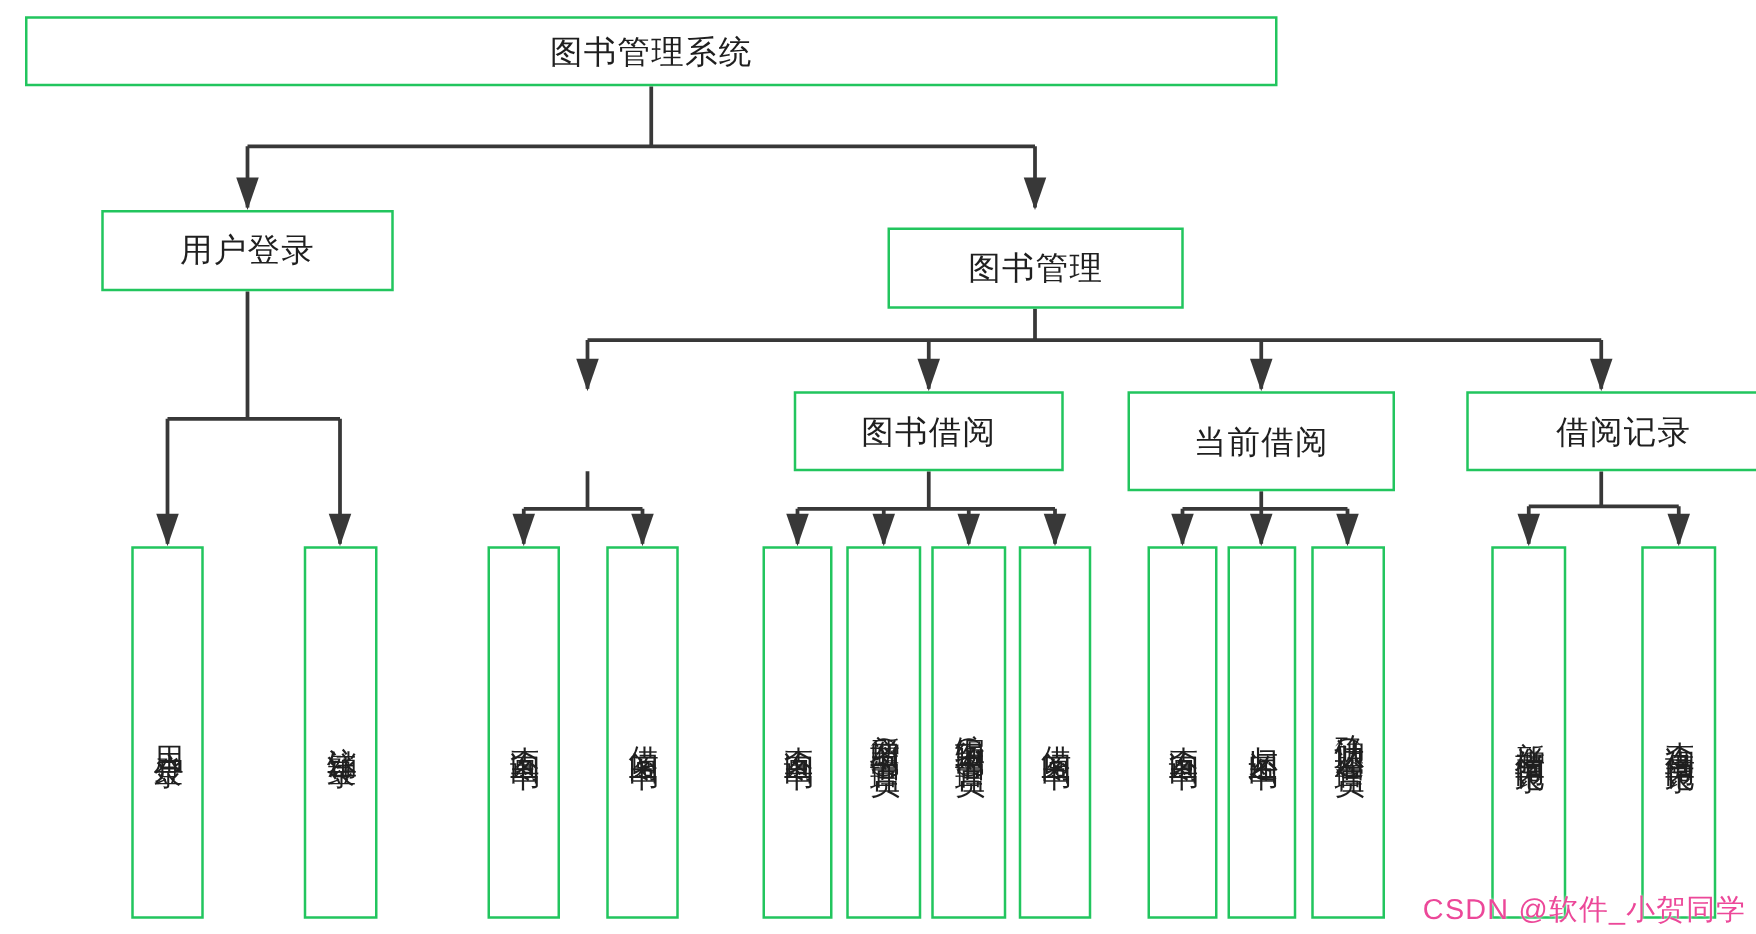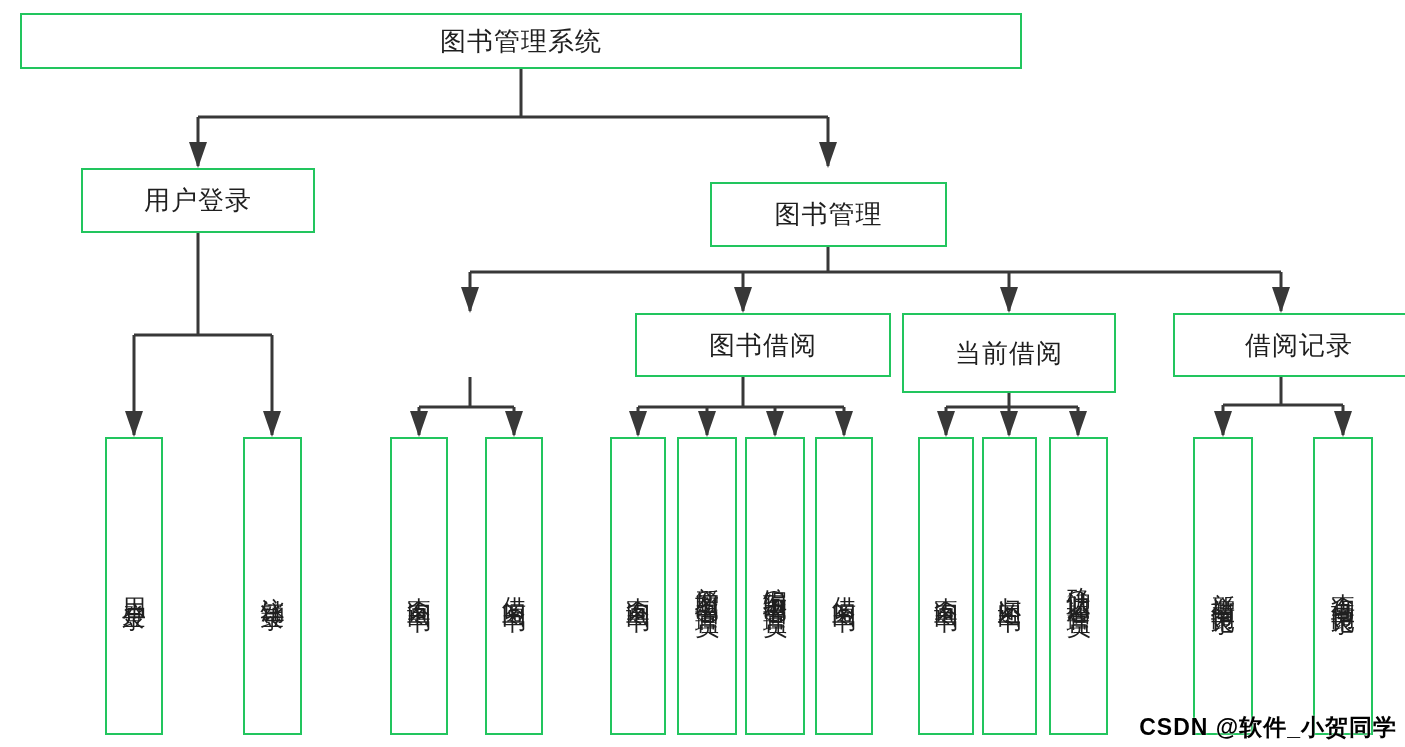--- a/index.html
+++ b/index.html
@@ -43,21 +43,21 @@
     text-orientation: mixed;
     letter-spacing: 4px;
     line-height: 1.0;
     white-space: normal;
   }
   
   #b-root      { left: 20px;   top: 13px;  width: 1002px; height: 56px; }
   #b-userlogin { left: 81px;   top: 168px; width: 234px;  height: 65px; }
   #b-bookmgmt  { left: 710px;  top: 168px; width: 237px;  height: 65px; margin-top: 14px; }
   #b-newrec    { left: 362px;  top: 313px; width: 216px;  height: 64px; }
-  #b-borrow    { left: 635px;  top: 313px; width: 256px;  height: 64px; }
+  #b-borrow    { left: 635px;  top: 313px; width: 216px;  height: 64px; }
   #b-current   { left: 902px;  top: 313px; width: 214px;  height: 80px; }
   #b-records   { left: 1173px; top: 313px; width: 252px;  height: 64px; }
   
   .leaf { top: 437px; height: 298px; }
   #l-login     { left: 105px;  width: 58px; }
   #l-logout    { left: 243px;  width: 59px; }
   #l-query1    { left: 390px;  width: 58px; }
   #l-borrow1   { left: 485px;  width: 58px; }
   #l-query2    { left: 610px;  width: 56px; }
   #l-add       { left: 677px;  width: 60px; }
@@ -68,24 +68,23 @@
   #l-confirm   { left: 1049px; width: 59px; }
   #l-addrec    { left: 1193px; width: 60px; }
   #l-queryrec  { left: 1313px; width: 60px; }
   .watermark {
     position: absolute;
     right: 8px;
     top: 712px;
     z-index: 2;
     font-size: 23px;
     letter-spacing: 1px;
-    color: #000000;
+    color: #ec4899;
     text-shadow: 0 0 2px #ffffff;
     white-space: nowrap;
-    font-weight: bold;
   }
 </style>
 </head>
 <body>
 
 <div class="stage">
 
   <svg class="connector-layer" width="1405" height="747" viewBox="0 0 1405 747" fill="none" stroke="#383838" stroke-width="3">
 
     <path d="M521 69 L521 117 M198 117 L828 117 M198 117 L198 166 M828 117 L828 166"></path>

